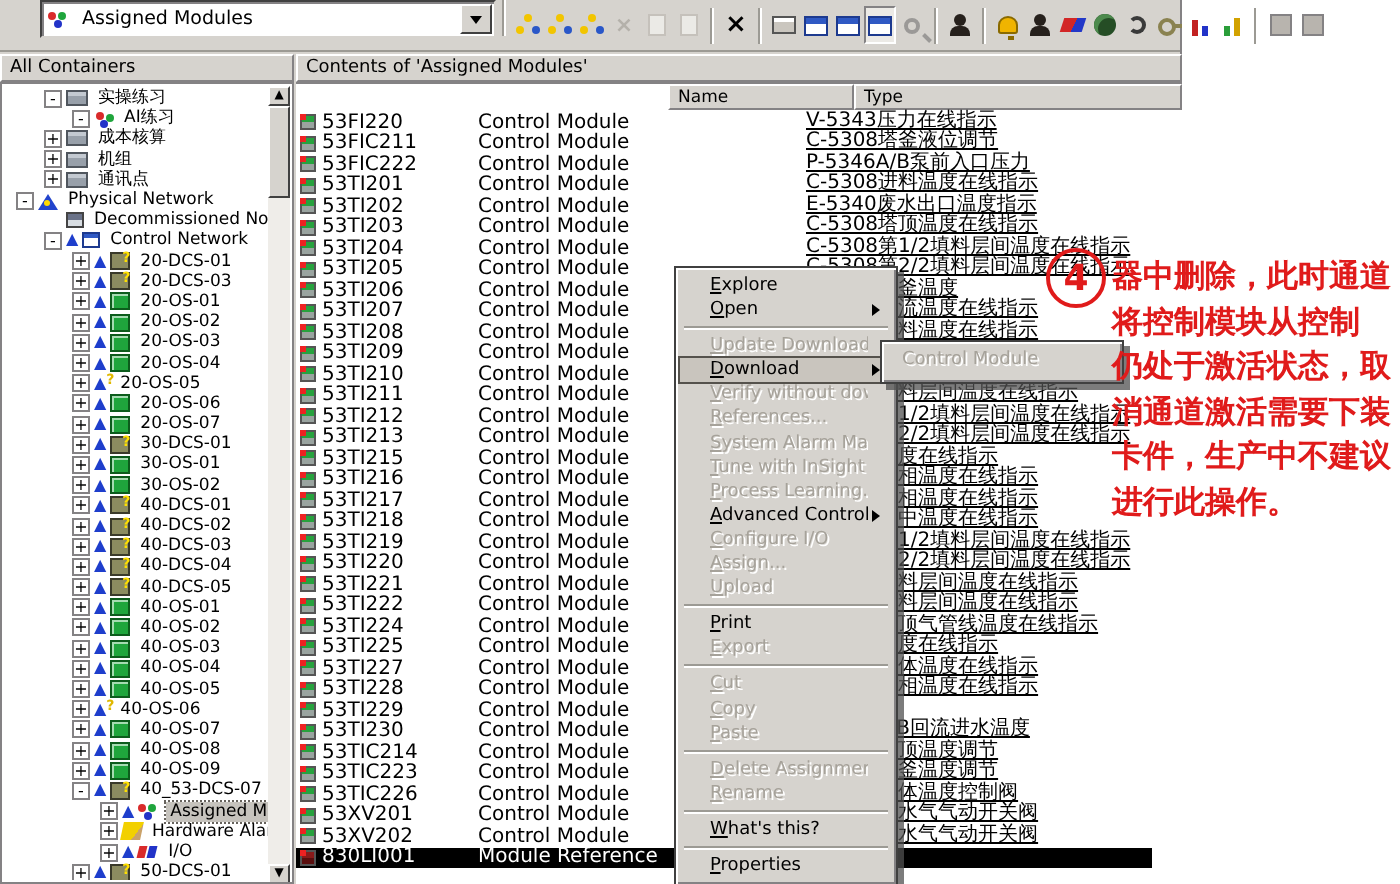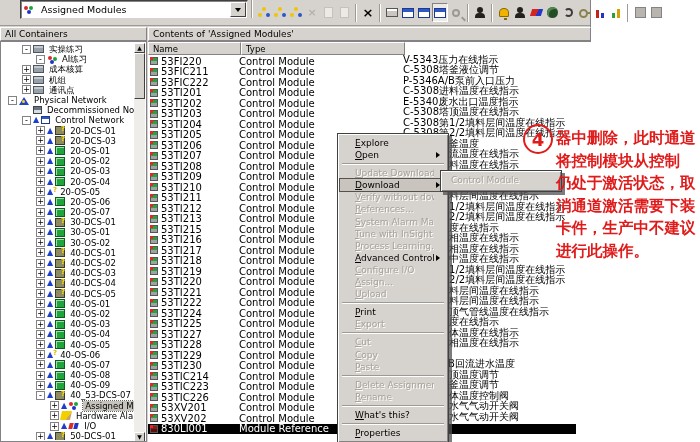--- a/index.html
+++ b/index.html
@@ -97,28 +97,28 @@
   .d-io::after{content:"";position:absolute;left:5px;top:1px;width:4px;height:6px;background:#2233c8;transform:skewX(-14deg);}
   
   .vscroll{position:absolute;right:1px;top:1px;width:11px;height:399px;background:#efede9;}
   .sbtn{position:absolute;left:0;width:11px;height:10px;background:#d6d3ce;
         border:1px solid;border-color:#fff #404040 #404040 #fff;font-size:6px;line-height:8px;text-align:center;}
   .sthumb{position:absolute;left:0;top:10px;width:11px;height:46px;background:#d6d3ce;
         border:1px solid;border-color:#fff #404040 #404040 #fff;}
   
   .listpanel{position:absolute;left:148px;top:41px;width:443px;height:401px;background:#fff;
              border-top:1px solid #848284;overflow:hidden;}
-  .colheads{position:absolute;left:0;top:0;width:443px;height:13px;display:flex;}
+  .colheads{position:absolute;left:0;top:0;width:443px;height:13px;display:flex;justify-content:flex-end;}
   .colhead{height:13px;background:#d6d3ce;border:1px solid;border-color:#fff #848284 #848284 #fff;
            font-size:8.5px;padding:1px 0 0 4px;flex:none;overflow:hidden;}
   .rows{position:absolute;left:0;top:14px;width:428px;}
   .lrow{height:10.5px;display:flex;align-items:flex-end;font-size:10px;white-space:nowrap;}
   .lrow .c-name{width:91px;display:flex;align-items:center;padding-left:2px;overflow:hidden;flex:none;}
   .lrow .c-type{width:164px;overflow:hidden;flex:none;}
-  .lrow .c-desc{width:171px;overflow:hidden;flex:none;}
+  .lrow .c-desc{width:171px;overflow:hidden;flex:none;text-decoration:underline;}
   .lrow.sel{background:#000;color:#fff;}
   .li-mod{width:8px;height:8px;margin-right:3px;background:#27a23e;border:1px solid #555;
           position:relative;flex:none;box-shadow:inset 0 -3px 0 #9aa4a0;}
   .li-mod::before{content:"";position:absolute;left:-1px;top:-1px;width:3px;height:3px;background:#e22;}
   .li-ref{background:#8a1a1a;box-shadow:inset 0 -3px 0 #5a0e0e;}
   
   .menu{position:absolute;background:#d6d3ce;border:1px solid #404040;
         box-shadow:inset 1px 1px 0 #fff,inset -1px -1px 0 #848284,3px 3px 0 rgba(80,80,80,.75);
         padding:3px 2px;z-index:30;}
   #ctxmenu{left:337px;top:133px;width:112px;}

